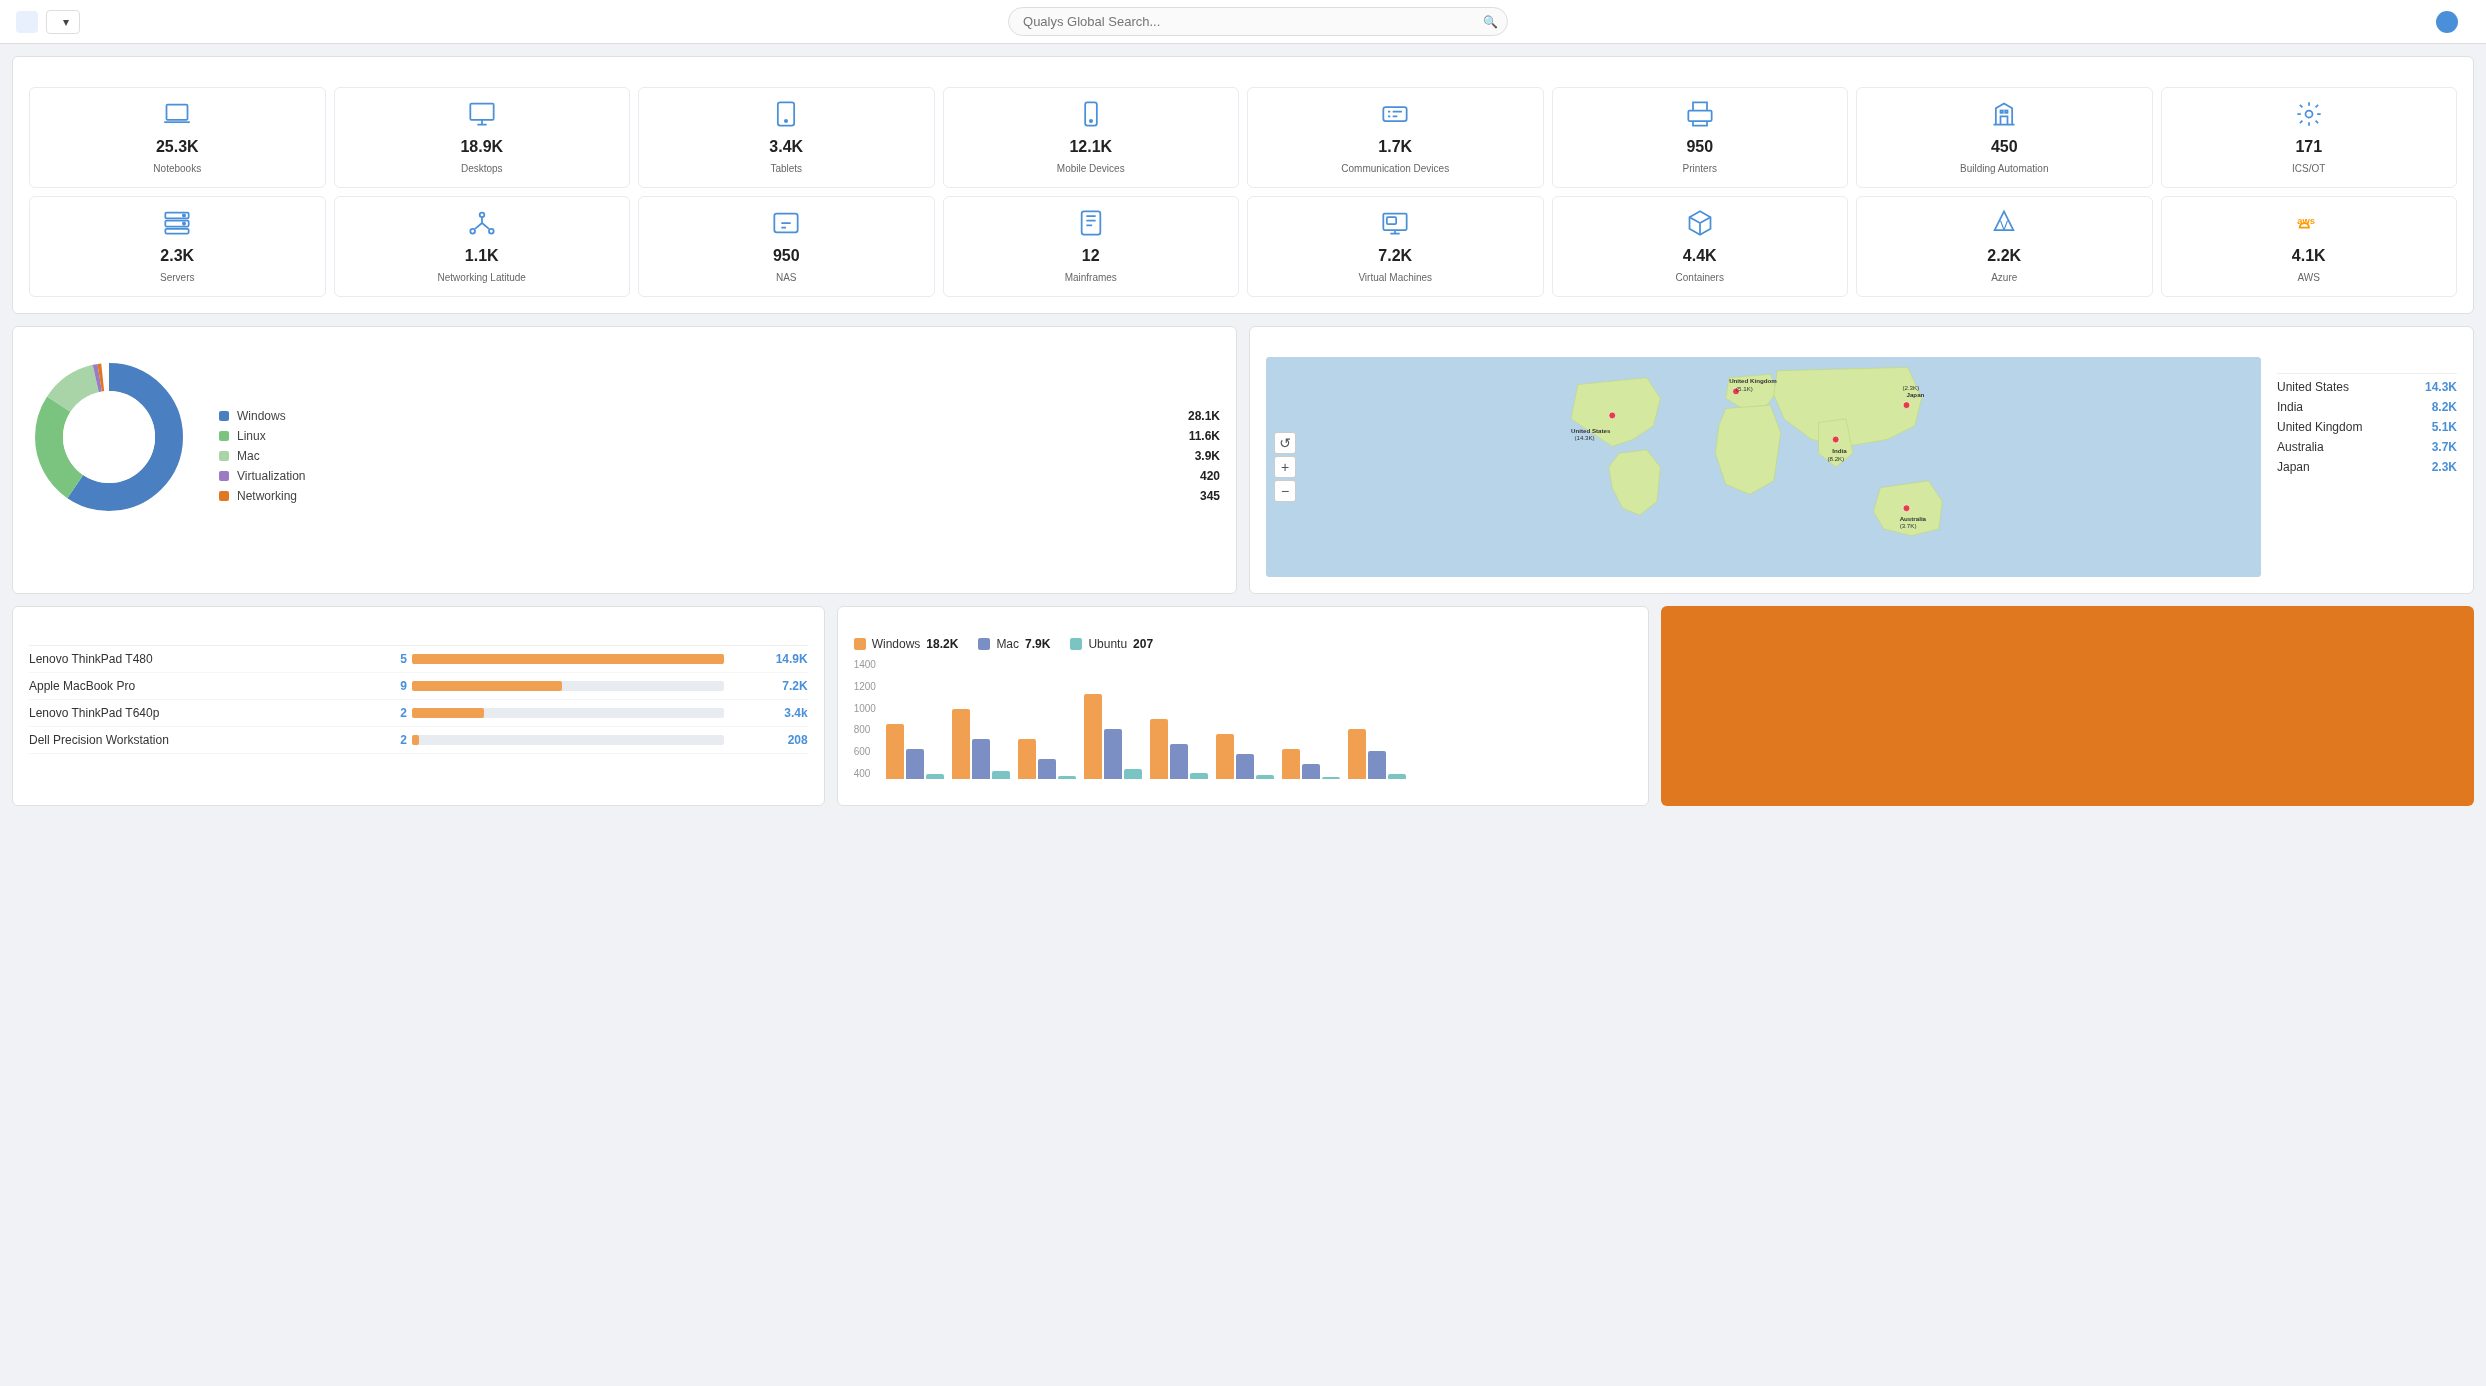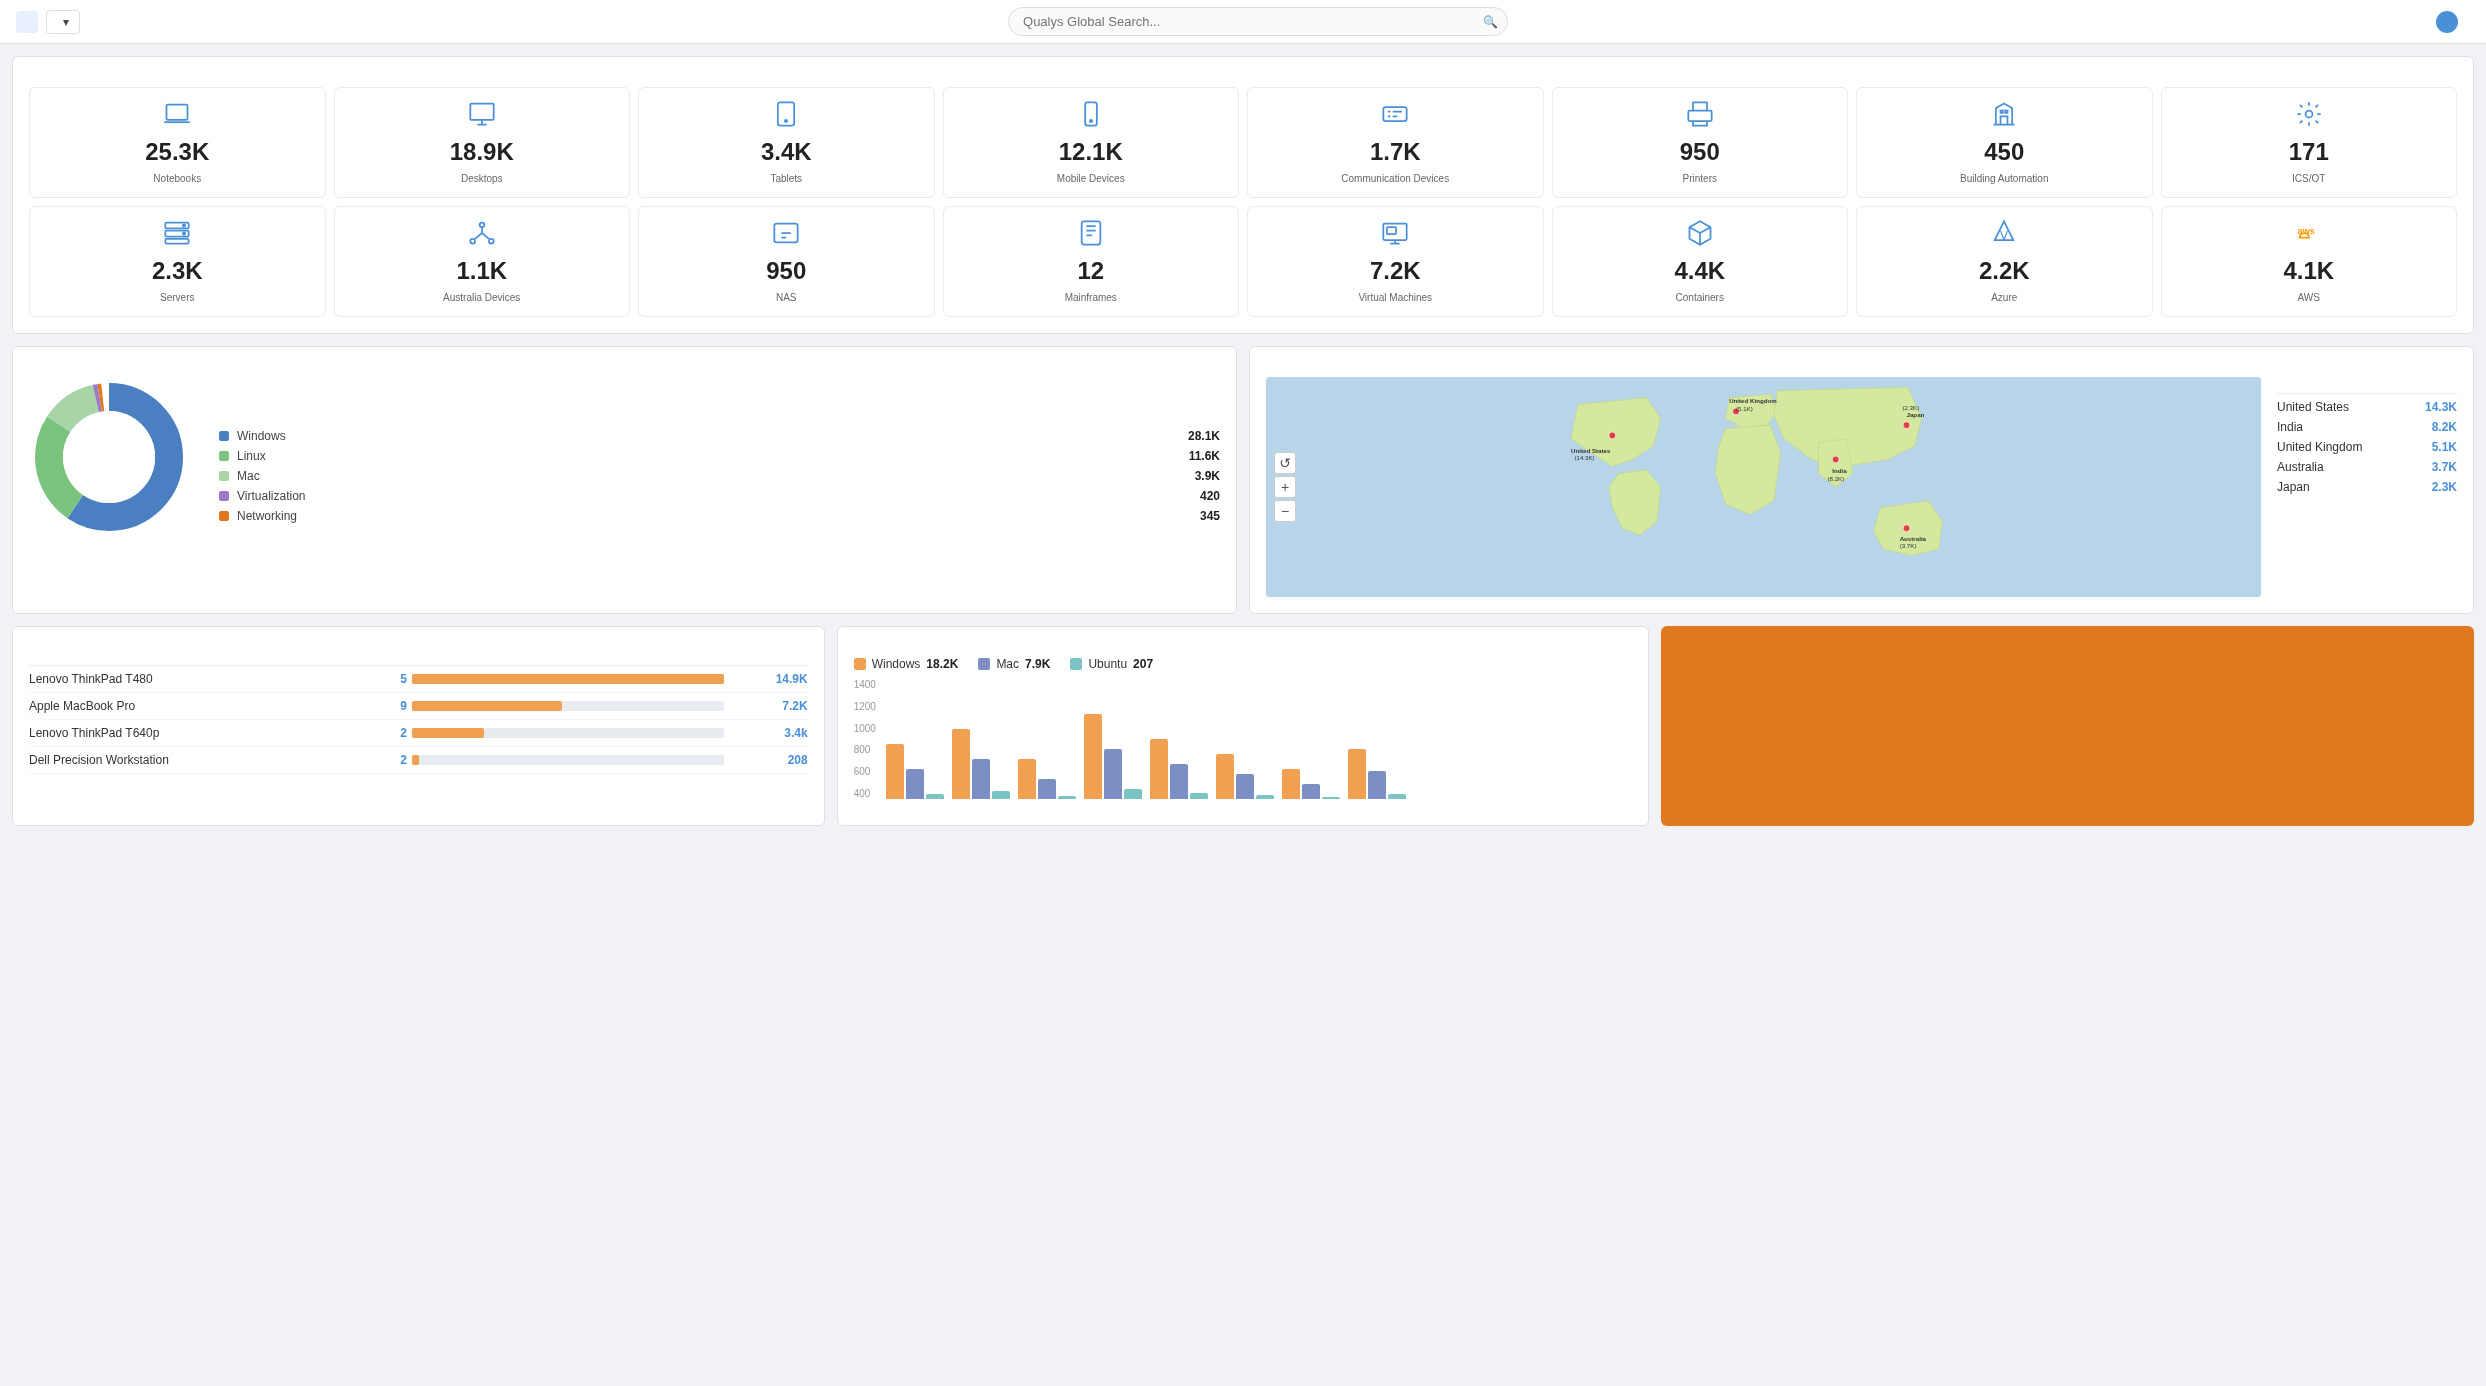--- a/index.html
+++ b/index.html
@@ -20,21 +20,21 @@
     
     
     .card { background: #fff; border: 1px solid #e0e0e0; border-radius: 6px; padding: 16px; }
     .section-title { font-size: 11px; font-weight: 700; letter-spacing: 0.5px; color: #555; text-transform: uppercase; margin-bottom: 14px; }
     
     
     .asset-grid { display: grid; grid-template-columns: repeat(8, 1fr); gap: 8px; }
     .asset-grid-row2 { display: grid; grid-template-columns: repeat(8, 1fr); gap: 8px; margin-top: 8px; }
     .asset-item { border: 1px solid #e8ecf0; border-radius: 6px; padding: 12px 8px; display: flex; flex-direction: column; align-items: center; gap: 6px; background: #fff; cursor: pointer; }
     .asset-icon { color: #4a90d9; font-size: 22px; line-height: 1; }
-    .asset-count { font-size: 24px; font-weight: 700; color: #222; }
+    .asset-count { font-size: 16px; font-weight: 700; color: #222; }
     .asset-label { font-size: 10px; color: #666; text-align: left; line-height: 1.3; }
     
     
     .bottom-row { display: grid; grid-template-columns: 1fr 1fr; gap: 12px; }
     .bottom-row-3 { display: grid; grid-template-columns: 1fr 1fr 1fr; gap: 12px; }
     
     
     .os-content { display: flex; align-items: center; gap: 30px; }
     .donut-container { position: relative; width: 160px; height: 160px; flex-shrink: 0; }
     .donut-legend { flex: 1; }
@@ -197,21 +197,21 @@
       <span class="asset-label">Servers</span>
     </div>
         <div class="asset-item">
       <span class="asset-icon"><svg width="28" height="28" viewBox="0 0 24 24" fill="none" stroke="#4a90d9" stroke-width="1.5">
               <circle cx="12" cy="5" r="2"></circle>
               <circle cx="4" cy="19" r="2"></circle>
               <circle cx="20" cy="19" r="2"></circle>
               <path d="M12 7v5M12 12l-6 5M12 12l6 5"></path>
             </svg></span>
       <span class="asset-count">1.1K</span>
-      <span class="asset-label">Australia Devices</span>
+      <span class="asset-label">Networking Latitude</span>
     </div>
         <div class="asset-item">
       <span class="asset-icon"><svg width="28" height="28" viewBox="0 0 24 24" fill="none" stroke="#4a90d9" stroke-width="1.5">
               <rect x="2" y="4" width="20" height="16" rx="2"></rect>
               <path d="M8 12h8M8 16h4"></path>
             </svg></span>
       <span class="asset-count">950</span>
       <span class="asset-label">NAS</span>
     </div>
         <div class="asset-item">

